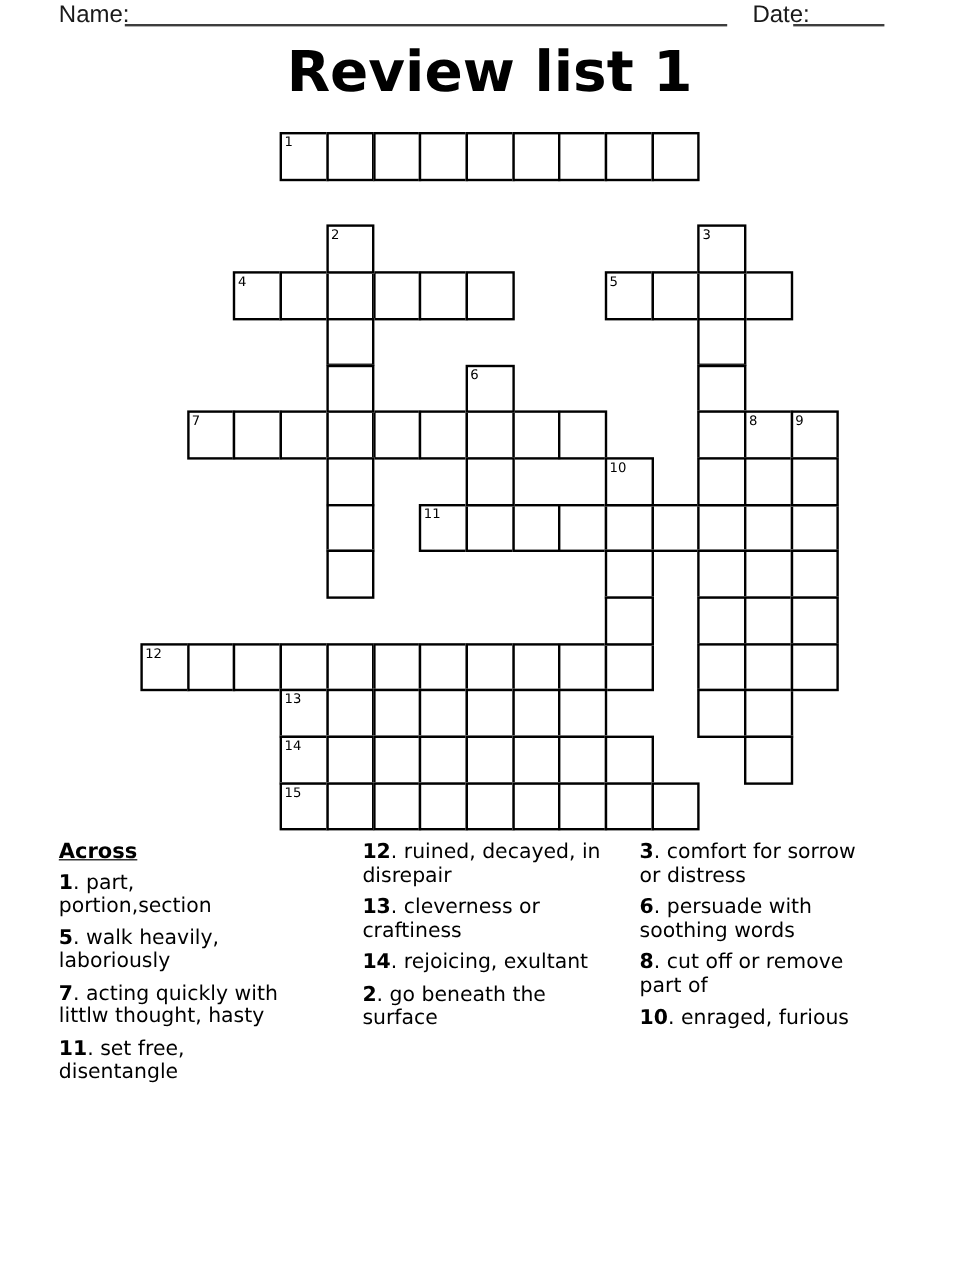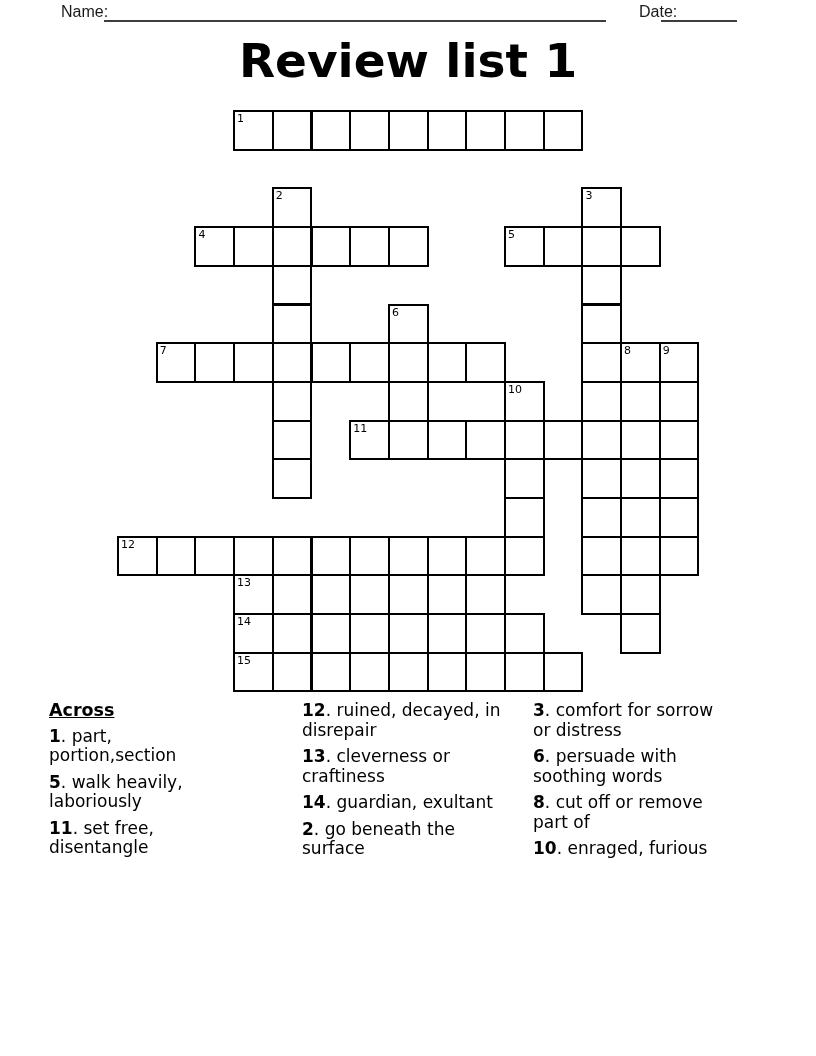--- a/index.html
+++ b/index.html
@@ -6,21 +6,21 @@
   body {
     width:816px; height:1056px; position:relative; overflow:hidden;
     font-family:"DejaVu Sans", sans-serif; color:#000;
   }
   .page { position:absolute; inset:0; }
 
   
   .name-label, .date-label {
     position:absolute; top:3px;
     font-family:"Liberation Sans", sans-serif;
-    font-size:16px; line-height:18px; color:#1a1a1a;margin-left:12px;
+    font-size:20px; line-height:18px; color:#1a1a1a;
   }
   .name-label { left:49px; }
   .date-label { left:627px; }
   .hline { position:absolute; top:4px; height:16px; border-bottom:2px solid #3d3d3d; }
   .name-line { left:104px; width:502px; }
   .date-line { left:661px; width:76px; }
 
   
   .title {
     position:absolute; top:33px; left:0; width:100%;
@@ -201,29 +201,31 @@
       <div class="cell" style="left: 504px; top: 497px; width: 40.7px; height: 40.7px;"></div>
     </div>
 
   <div id="clues">
       <div class="clue-col col-1">
         <div class="clue-header">Across</div>
         <p class="clue"><b>1</b><span>. </span><span class="txt">part,
 portion,section</span></p>
         <p class="clue"><b>5</b><span>. </span><span class="txt">walk heavily,
 laboriously</span></p>
+        <p class="clue"><b>7</b><span>. </span><span class="txt">acting quickly with
+littlw thought, hasty</span></p>
         <p class="clue"><b>11</b><span>. </span><span class="txt">set free,
 disentangle</span></p>
       </div>
       <div class="clue-col col-2">
         <p class="clue"><b>12</b><span>. </span><span class="txt">ruined, decayed, in
 disrepair</span></p>
         <p class="clue"><b>13</b><span>. </span><span class="txt">cleverness or
 craftiness</span></p>
-        <p class="clue"><b>14</b><span>. </span><span class="txt">guardian, exultant</span></p>
+        <p class="clue"><b>14</b><span>. </span><span class="txt">rejoicing, exultant</span></p>
         <p class="clue"><b>2</b><span>. </span><span class="txt">go beneath the
 surface</span></p>
       </div>
       <div class="clue-col col-3">
         <p class="clue"><b>3</b><span>. </span><span class="txt">comfort for sorrow
 or distress</span></p>
         <p class="clue"><b>6</b><span>. </span><span class="txt">persuade with
 soothing words</span></p>
         <p class="clue"><b>8</b><span>. </span><span class="txt">cut off or remove
 part of</span></p>

